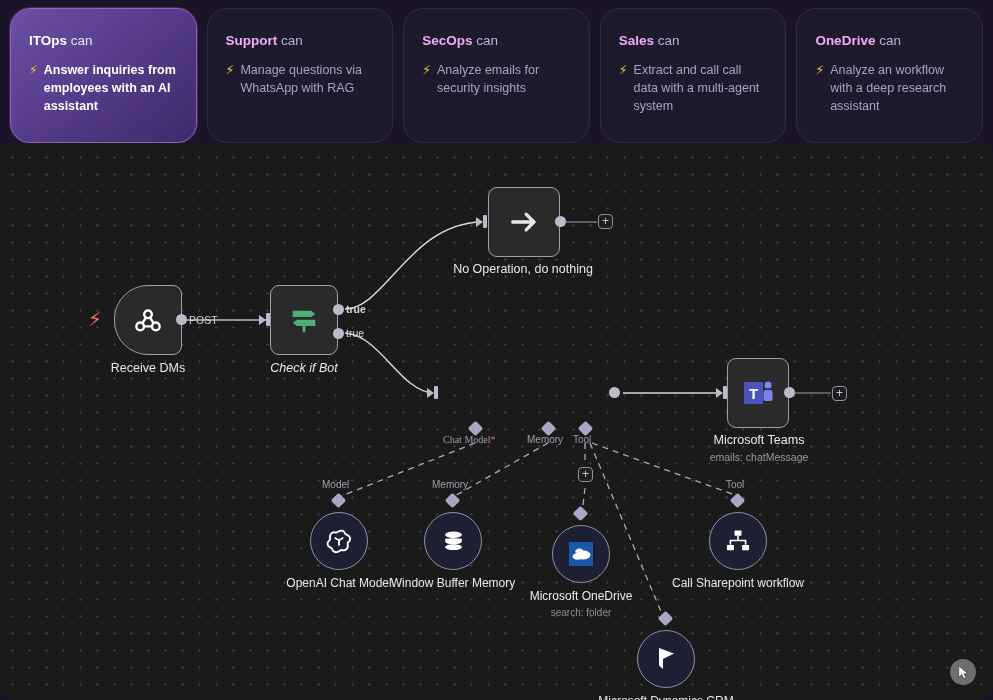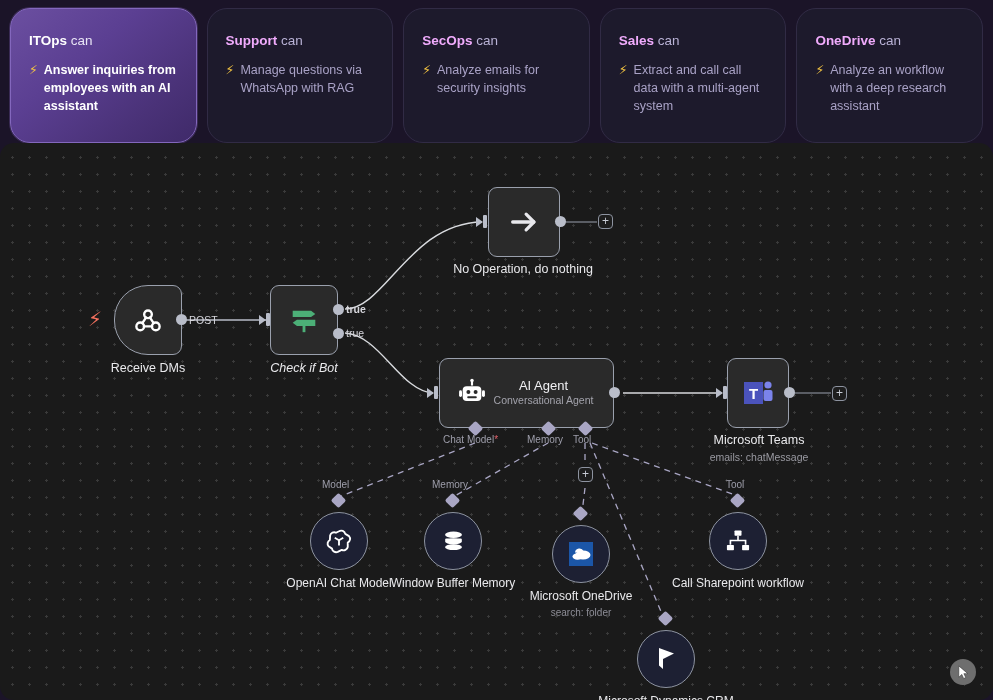--- a/index.html
+++ b/index.html
@@ -257,44 +257,24 @@
               <path d="M13.5 6.5 L19 12 L13.5 17.5"></path>
           </g>
         </svg>
       </div>
       <div class="port-out" style="left:555px;top:73px;"></div>
       <div class="plus" style="left:598px;top:71px;">+</div>
       <div class="node-label" style="left:523px;top:119px;">No Operation, do nothing</div>
 
       <div class="port-in" style="left:427px;top:245px;"></div>
       <div class="port-in-bar" style="left:434px;top:243px;"></div>
-      <div class="node wide" style="left:439px;top:215px;width:175px;height:70px;padding-left:16px;">
-        <svg width="32" height="32" viewBox="0 0 24 24" style="flex:0 0 auto;">
-          <g fill="#ffffff">
-            <rect x="5" y="7" width="14" height="11" rx="3"></rect>
-            <rect x="11.2" y="3" width="1.6" height="3.4"></rect>
-            <circle cx="12" cy="2.6" r="1.3"></circle>
-            <rect x="2.3" y="10" width="2.2" height="5" rx="1.1"></rect>
-            <rect x="19.5" y="10" width="2.2" height="5" rx="1.1"></rect>
-          </g>
-          <g fill="#2a2a2a">
-            <circle cx="9.3" cy="11.3" r="1.5"></circle>
-            <circle cx="14.7" cy="11.3" r="1.5"></circle>
-            <rect x="8.4" y="14.4" width="7.2" height="1.5" rx=".7"></rect>
-          </g>
-        </svg>
-        <div style="flex:1 1 auto;text-align:center;padding-right:14px;">
-          <div class="agent-title">AI Agent</div>
-          <div class="agent-sub">Conversational Agent</div>
-        </div>
-      </div>
       <div class="port-out" style="left:609px;top:244px;"></div>
 
       <div class="diamond" style="left:470px;top:280px;"></div>
-      <div class="plabel" style="left:443px;top:291px;">
+      <div class="plabel" style="left:443px;top:291px;font-family:Liberation Serif, serif;">
         <span>Chat Model</span><span class="req">*</span>
       </div>
       <div class="diamond" style="left:543px;top:280px;"></div>
       <div class="plabel" style="left:527px;top:291px;">Memory</div>
       <div class="diamond" style="left:580px;top:280px;"></div>
       <div class="plabel" style="left:573px;top:291px;">Tool</div>
       <div class="plus" style="left:578px;top:324px;">+</div>
 
       <div class="port-in" style="left:716px;top:245px;"></div>
       <div class="port-in-bar" style="left:723px;top:243px;"></div>

